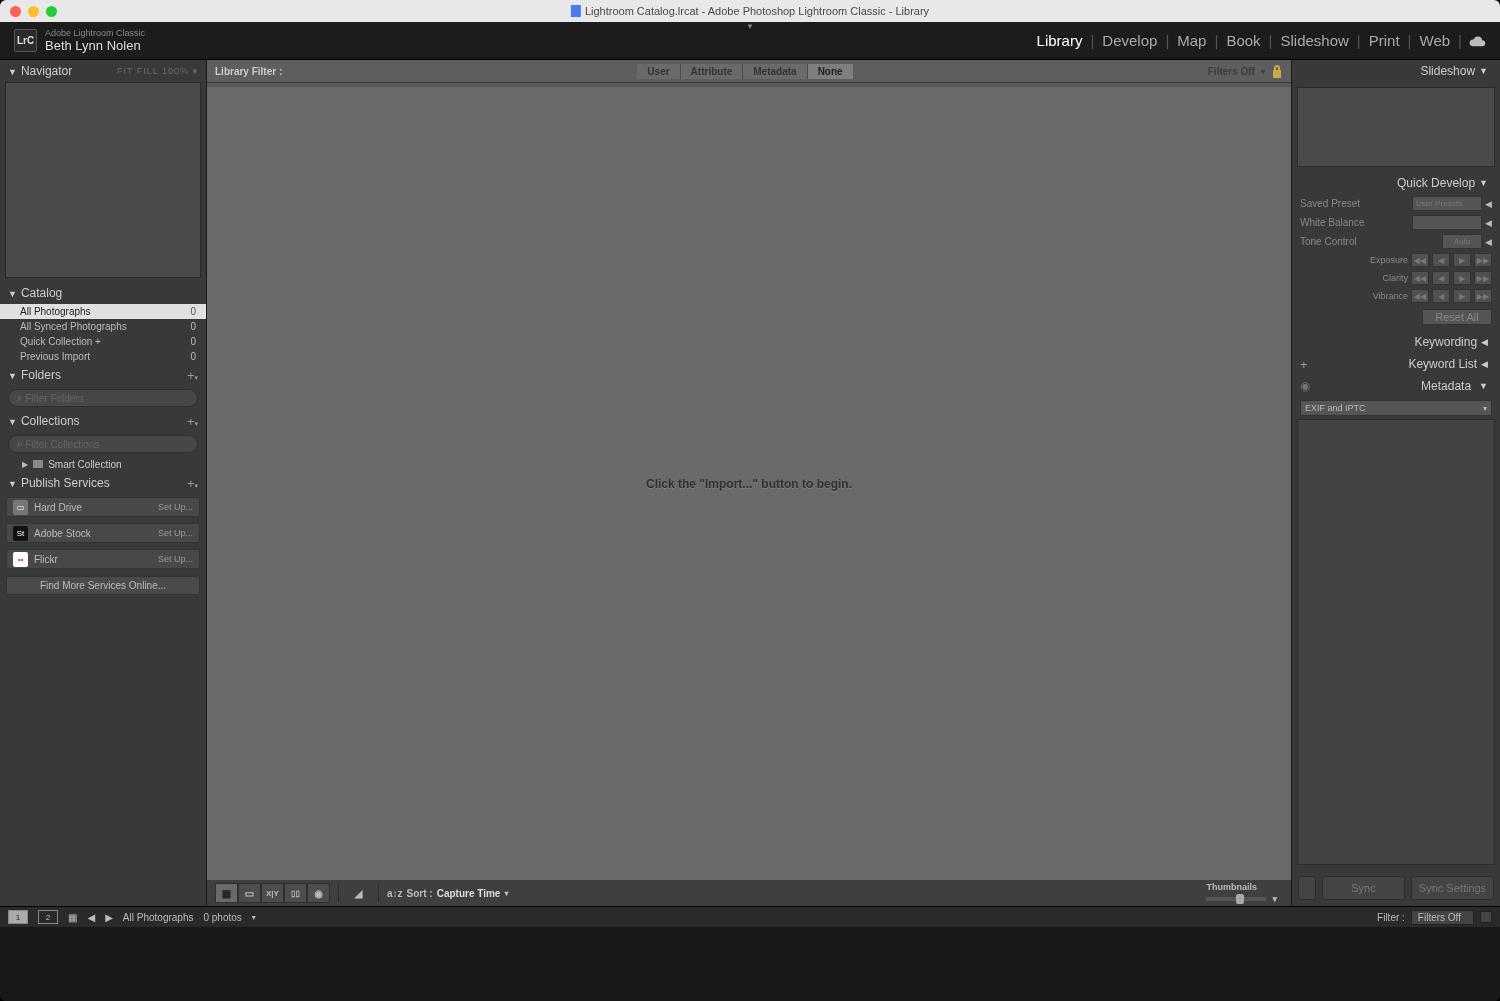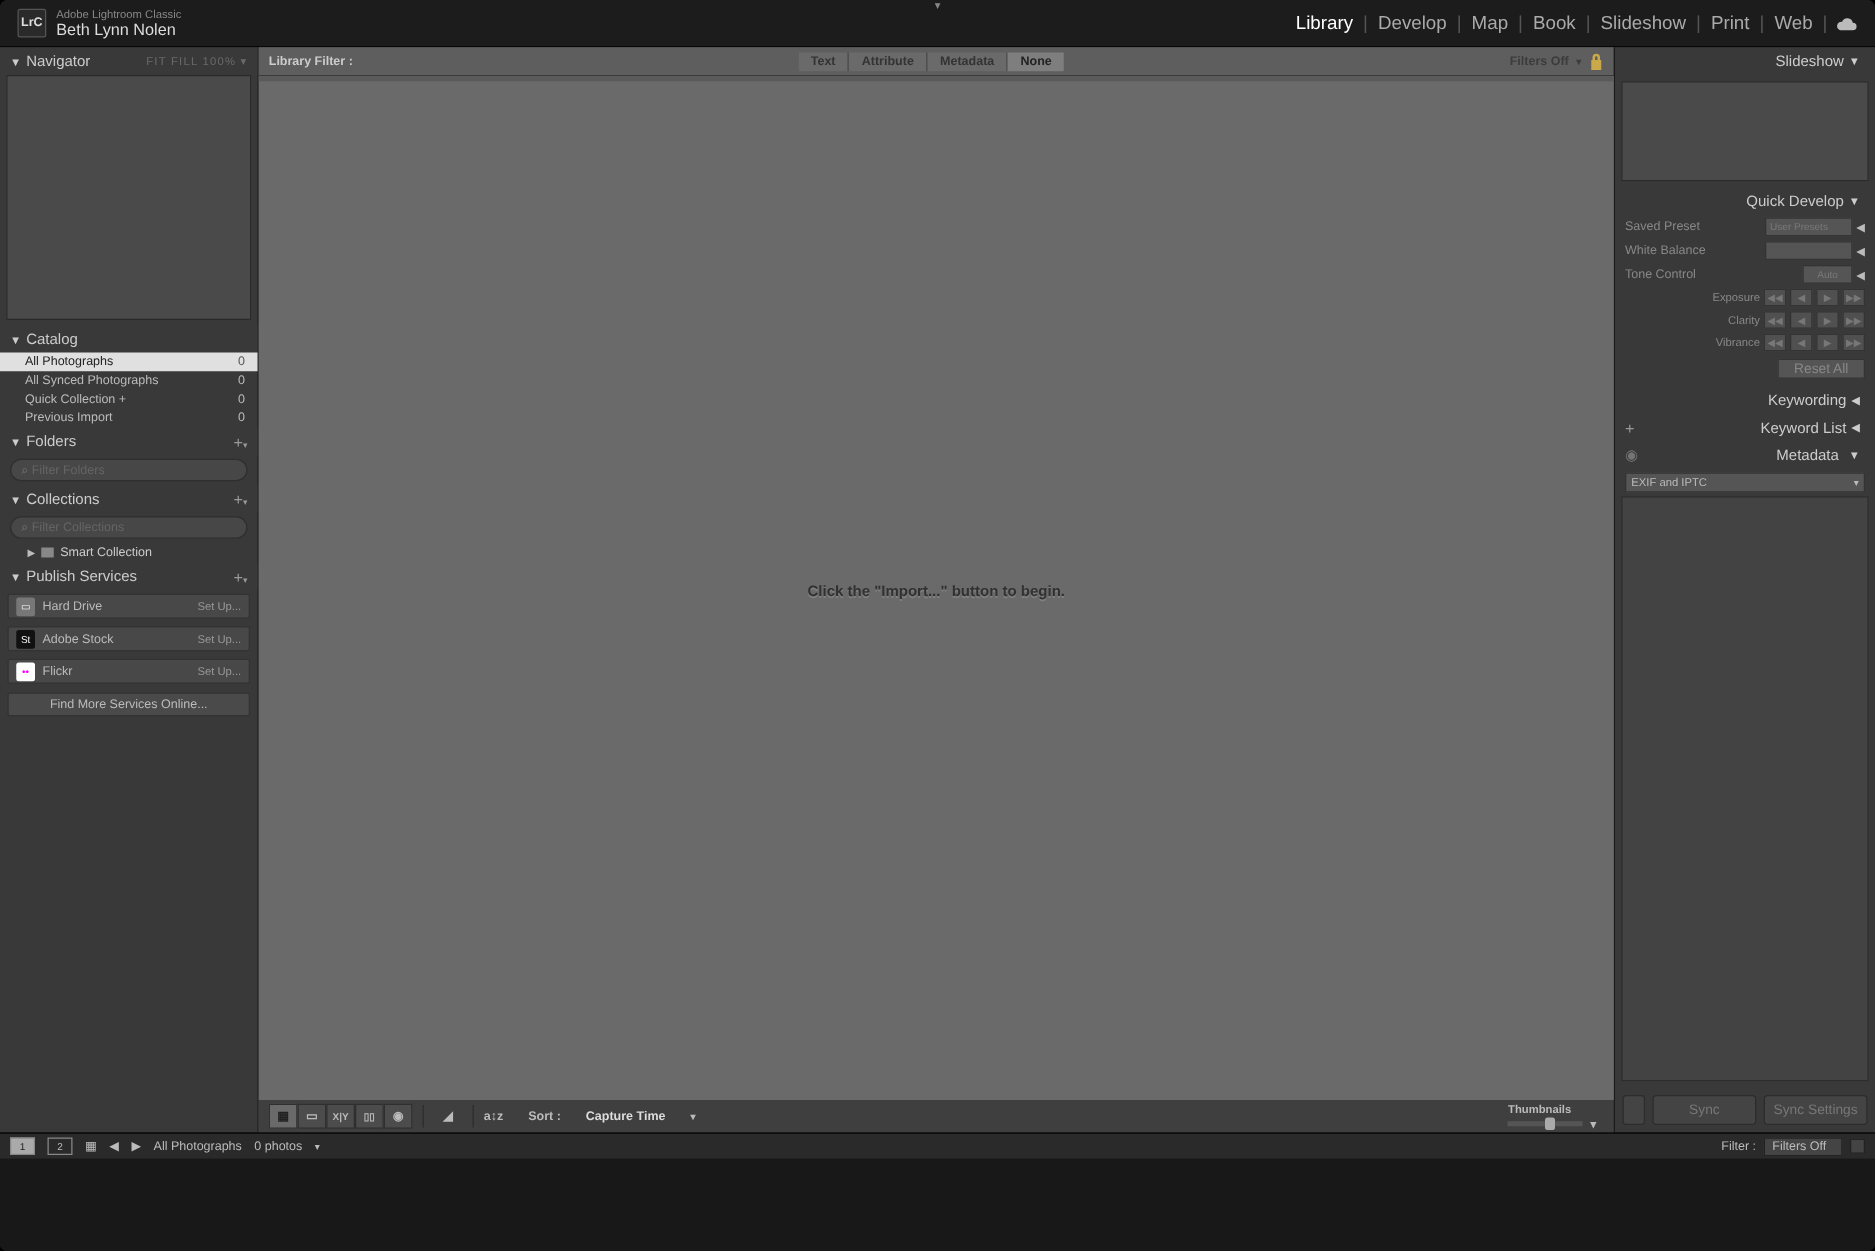--- a/index.html
+++ b/index.html
@@ -74,21 +74,21 @@
 .lock { width:12px;height:14px; color:#c9a94a; }
 
 .grid-area { flex:1; background:#6a6a6a; position:relative; border-top:4px solid #5a5a5a; display:flex; align-items:center; justify-content:center; }
 .grid-msg { color:#313131; text-shadow: 0 1px 0 rgba(255,255,255,0.15); font-size:12px; }
 
 .toolbar { height: 26px; background:#3f3f3f; display:flex; align-items:center; padding:0 8px; gap:8px; font-size:10px; color:#bbb; }
 .tbtn { width:23px; height:20px; background:#4c4c4c; border:1px solid #2f2f2f; display:flex;align-items:center;justify-content:center; cursor:pointer; color:#bbb; }
 .tbtn.active{background:#6a6a6a;color:#222;}
 .tgroup{display:flex;}
 .vsep { width:1px; height:18px; background:#2c2c2c; }
-.sort { display:flex; align-items:center; gap:20px; }
+.sort { display:flex; align-items:center; gap:4px; }
 .thumb-ctrl { margin-left:auto; display:flex; flex-direction:column; align-items:flex-start; gap:2px; padding-right:6px;}
 .thumb-ctrl .slider { width:60px; height:4px; background:#555; position:relative; }
 .thumb-ctrl .slider::after{content:'';position:absolute;left:30px;top:-3px;width:8px;height:10px;background:#aaa;border-radius:2px;}
 
 
 .histo-box { height: 80px; background:#4a4a4a; margin:5px; border:1px solid #2a2a2a; }
 .qd-row { display:flex; justify-content:space-between; align-items:center; padding:2px 8px; font-size:10px; color:#888; }
 .qd-row .combo { width:70px; height:15px; background:#555; border:1px solid #333; font-size:8px; display:flex;align-items:center;padding:0 3px;color:#7a7a7a;}
 .qd-row .tri-r { color:#bbb; font-size:9px; }
 .qd-adjrow { display:flex; justify-content:flex-end; align-items:center; gap:3px; padding:2px 8px; font-size:9px; color:#888;}
@@ -115,20 +115,31 @@
 .notch { position:relative; height:0; }
 .notch::after{ content:'▾'; position:absolute; left:50%; transform:translateX(-50%); top:-1px; color:#888; font-size:9px;}
 
 .nav-modes { color:#6a6a6a; font-size:9px; letter-spacing:1px;}
 </style>
 </head>
 <body>
 
 <div class="window">
 
+  <div class="titlebar">
+    <div class="traffic">
+      <div class="light red"></div>
+      <div class="light yellow"></div>
+      <div class="light green"></div>
+    </div>
+    <div class="titlebar-title">
+      <span class="doc-icon"></span>
+      <span>Lightroom Catalog.lrcat - Adobe Photoshop Lightroom Classic - Library</span>
+    </div>
+  </div>
 
   <div class="notch"></div>
 
   <div class="topband">
     <div class="identity">
       <div class="lrc-badge">LrC</div>
       <div class="id-text">
         <div class="app">Adobe Lightroom Classic</div>
         <div class="user">Beth Lynn Nolen</div>
       </div>
@@ -233,21 +244,21 @@
         <span>Find More Services Online...</span>
       </div>
 
     </div>
 
     <div class="center">
       <div class="filterbar">
         <span class="lbl">Library Filter :</span>
         <div style="flex:1"></div>
         <div class="tabs">
-          <div class="ftab first">Text</div>
+          <div class="ftab first">User</div>
           <div class="ftab">Attribute</div>
           <div class="ftab">Metadata</div>
           <div class="ftab active">None</div>
         </div>
         <div style="flex:1"></div>
         <div class="right">
           <span style="color:#3c3c3c;">Filters Off</span>
           <span style="font-size:8px;color:#3c3c3c;">▾</span>
           <span class="lock">
             <svg viewBox="0 0 12 14" fill="currentColor">

